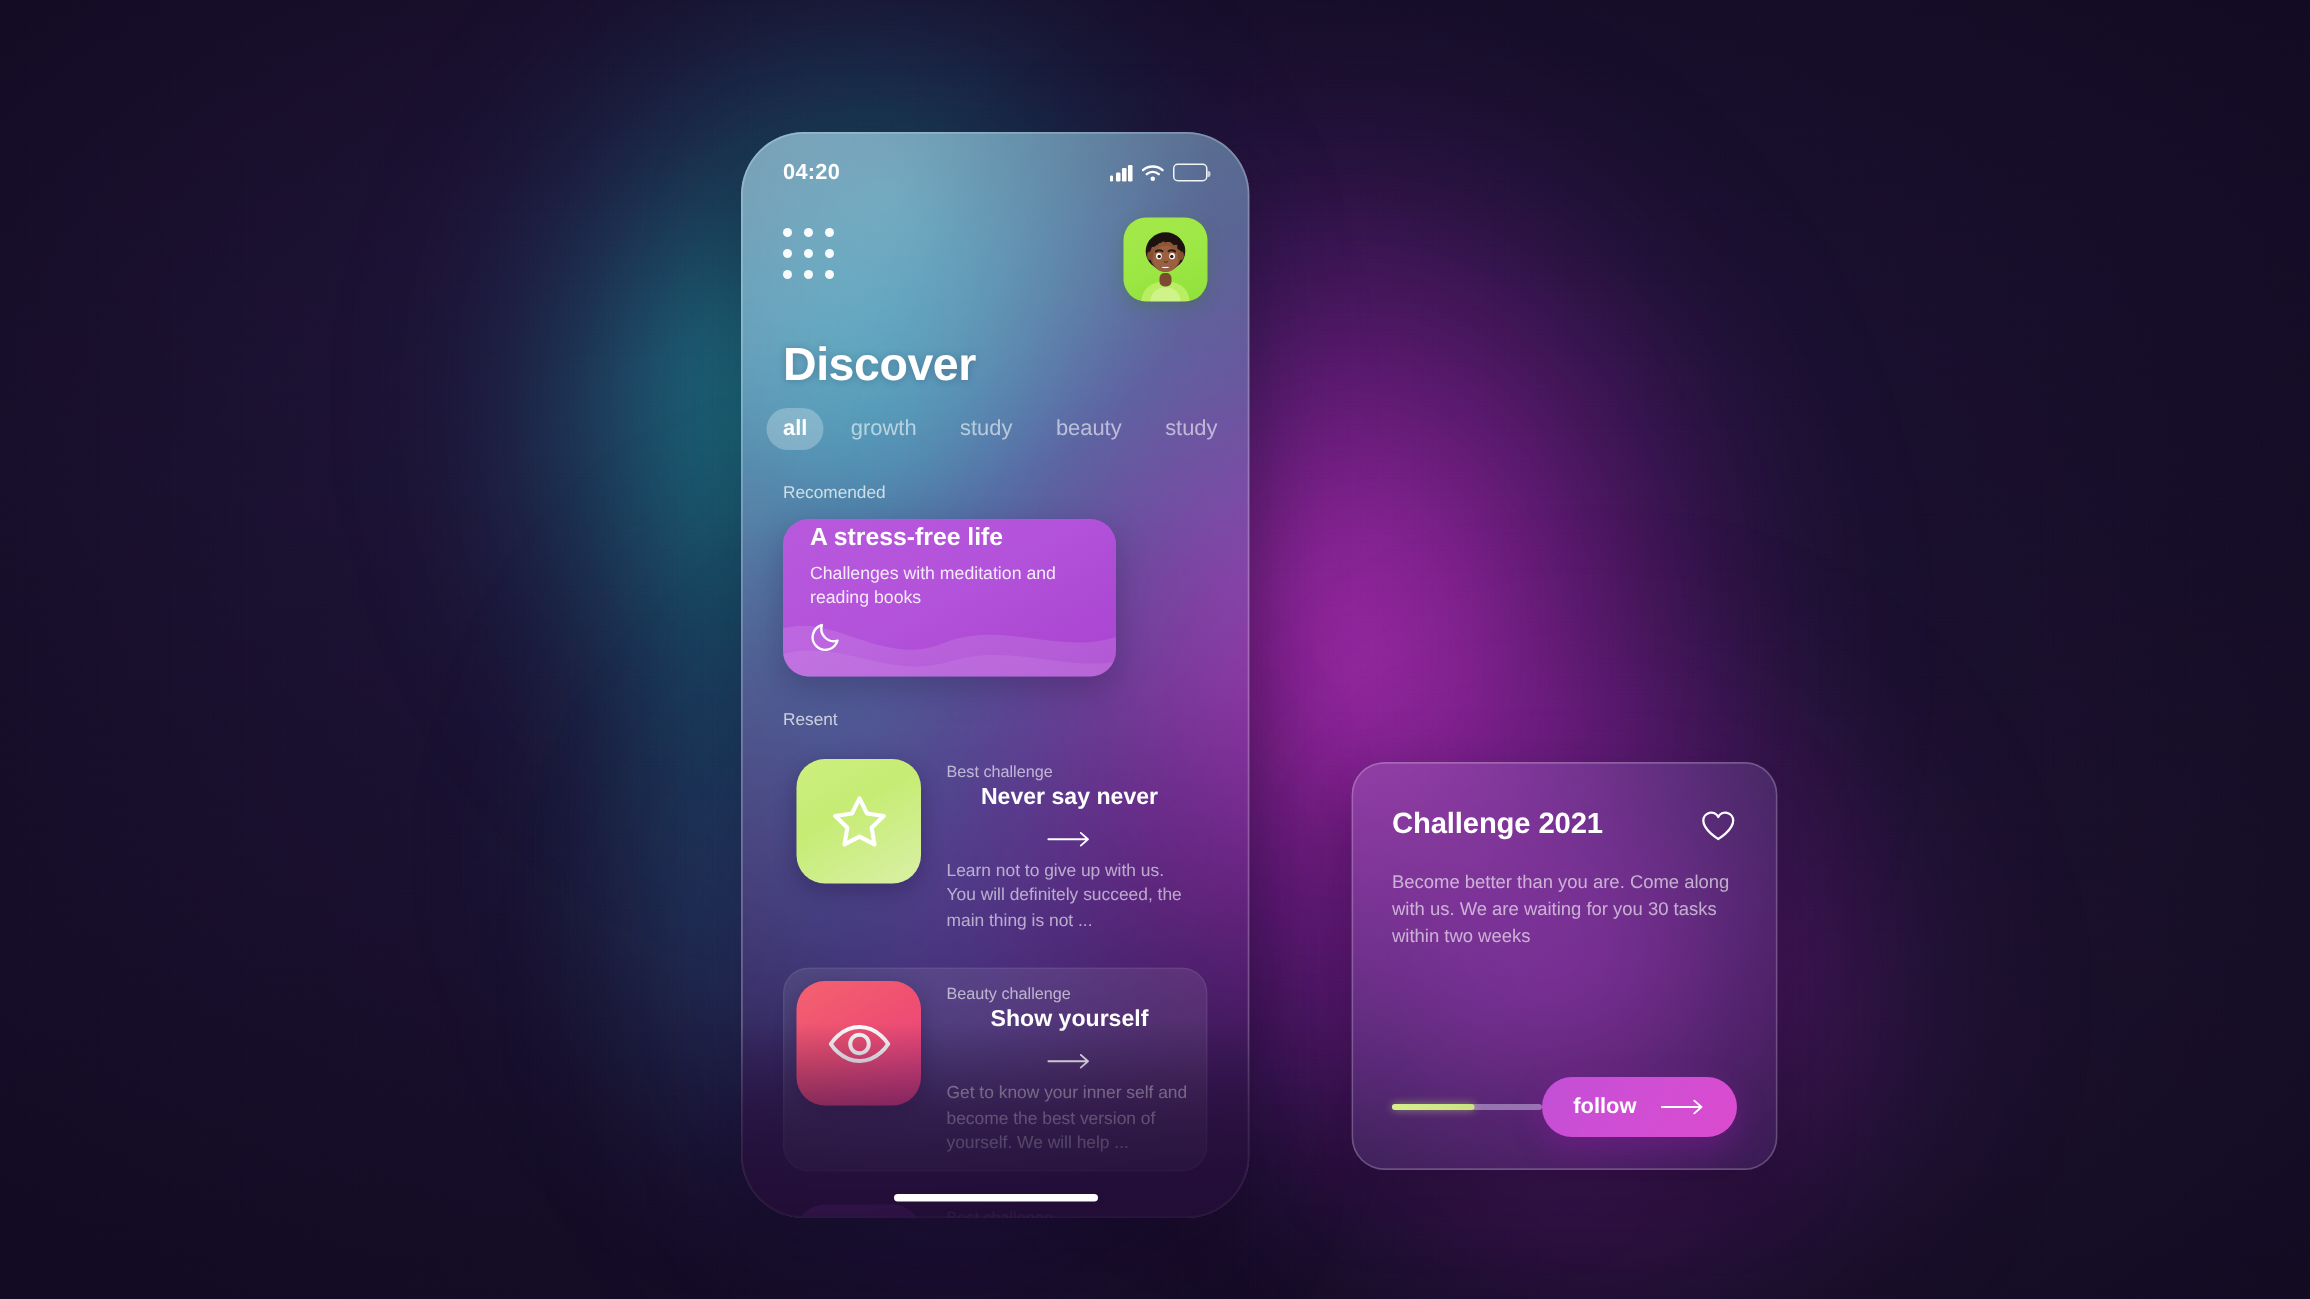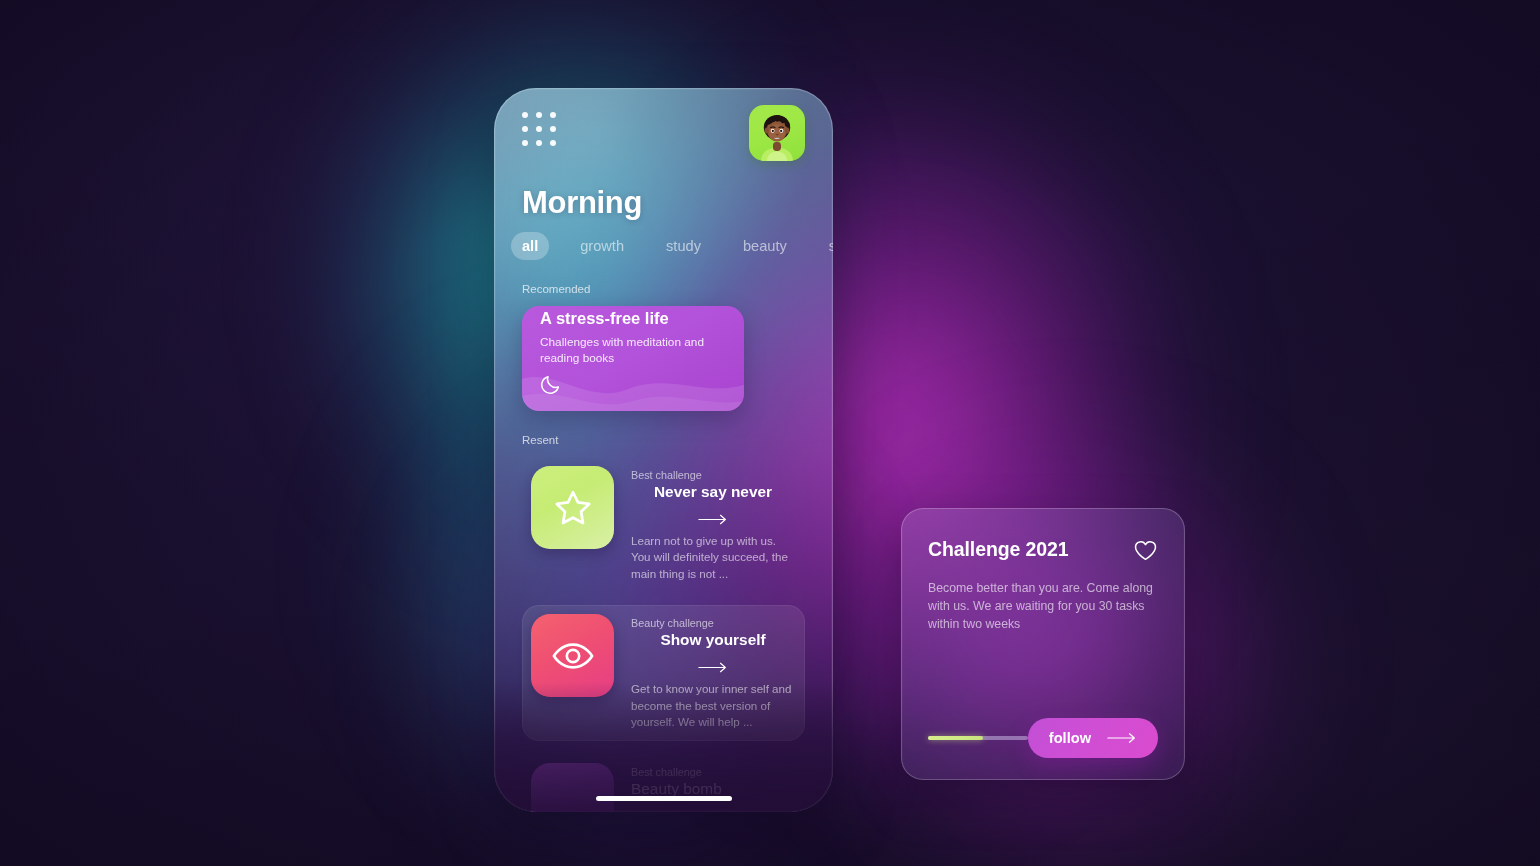--- a/index.html
+++ b/index.html
@@ -151,21 +151,21 @@
   }
   #avatar-face { position: absolute; inset: 0; }
 
   
   #page-title {
     font-size: 31px; font-weight: 700; letter-spacing: -0.3px;
     margin-top: 24px; color: #ffffff;
     text-shadow: 0 1px 6px rgba(20,10,40,0.22);
   }
   #tab-row {
-    display: flex; align-items: center; gap: 20px;
+    display: flex; align-items: center; gap: 7px;
     margin-top: 11px; margin-left: -11px;
   }
   .tab {
     font-size: 14.6px; padding: 6px 11px; border-radius: 14px;
     color: rgba(255,255,255,0.58); white-space: nowrap;
   }
   .tab.active {
     background: rgba(255,255,255,0.26);
     color: #ffffff; font-weight: 700;
   }
@@ -312,20 +312,41 @@
 <div class="glow" id="glow-magenta-2"></div>
 <div class="glow" id="glow-violet"></div>
 <div id="bg-noise"></div>
 <div id="vignette"></div>
 
 <div id="phone">
   <div id="phone-sheen"></div>
 
   <div id="phone-content">
 
+    <div id="status-bar">
+      <div id="status-time">04:20</div>
+      <div id="status-icons">
+        <span id="signal-icon">
+          <i></i>
+            <i></i>
+            <i></i>
+            <i></i>
+        </span>
+        <span style="display:inline-flex;">
+          <svg width="15" height="11" viewBox="0 0 15 11" fill="none">
+            <path d="M1 3.4C2.8 1.8 5 1 7.5 1S12.2 1.8 14 3.4" stroke="#fff" stroke-width="1.6" stroke-linecap="round"></path>
+            <path d="M3.5 6.1C4.6 5.1 6 4.6 7.5 4.6s2.9.5 4 1.5" stroke="#fff" stroke-width="1.6" stroke-linecap="round"></path>
+            <circle cx="7.5" cy="9.2" r="1.5" fill="#fff"></circle>
+          </svg>
+        </span>
+        <span id="battery-icon">
+          <span id="battery-fill"></span>
+        </span>
+      </div>
+    </div>
 
     <div id="top-row">
       <div id="grid-menu-icon">
         <span></span>
           <span></span>
           <span></span>
         <span></span>
           <span></span>
           <span></span>
         <span></span>
@@ -364,21 +385,21 @@
           <circle cx="32.2" cy="26" r="1.15" fill="#2a1a12"></circle>
 
           <path d="M27.2 29.4c.6.6 1.4.6 2 0" stroke="#6e4228" stroke-width="1.1" stroke-linecap="round" fill="none"></path>
 
           <path d="M24.4 32.6c2.2 2 5 2 7.2 0z" fill="#4a2418"></path>
           <path d="M24.8 32.8h6.4c-.6.6-1.6 1-3.2 1s-2.6-.4-3.2-1z" fill="#fff"></path>
         </svg>
       </div>
     </div>
 
-    <div id="page-title">Morning</div>
+    <div id="page-title">Discover</div>
 
     <div id="tab-row">
       <div class="tab active">all</div>
       <div class="tab">growth</div>
       <div class="tab">study</div>
       <div class="tab">beauty</div>
       <div class="tab">study</div>
     </div>
 
     <div class="section-label">Recomended</div>

